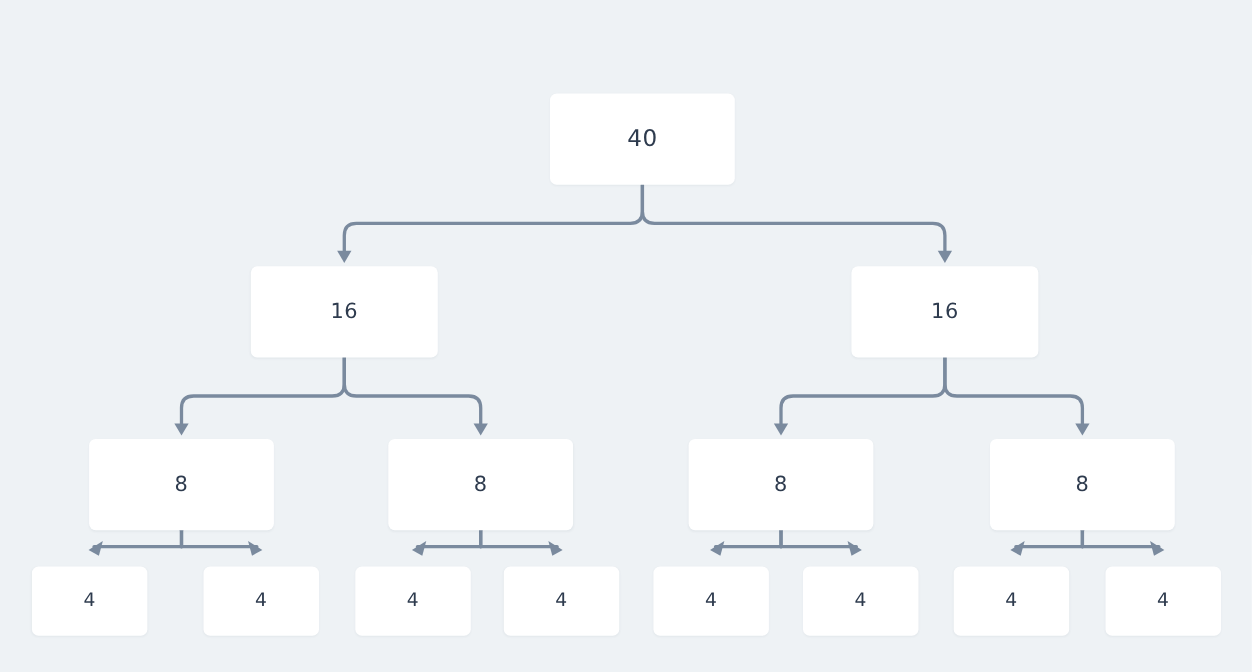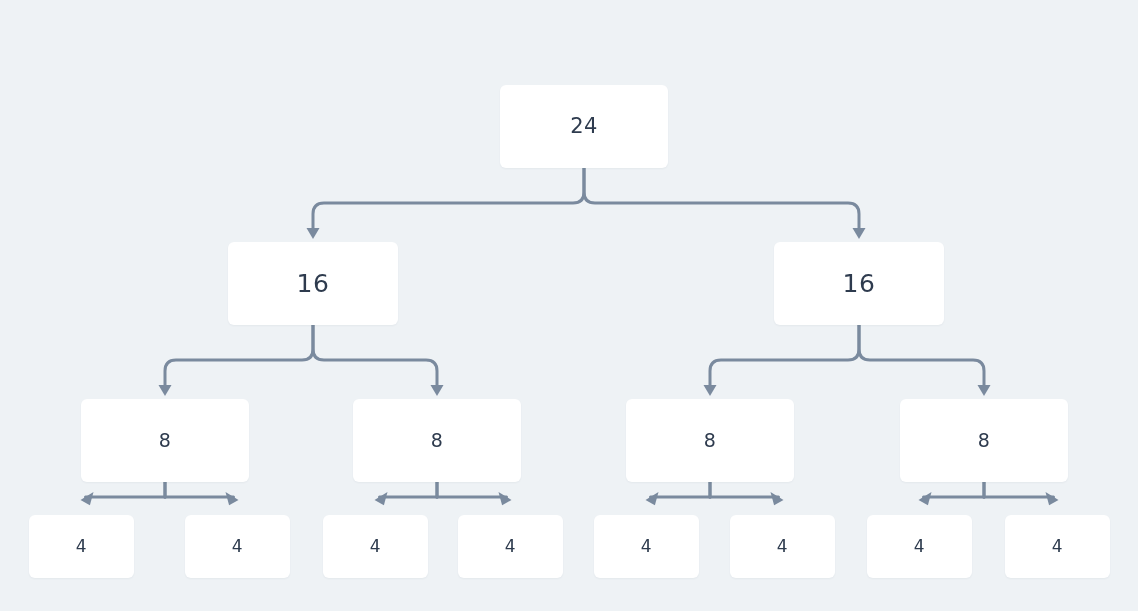--- a/index.html
+++ b/index.html
@@ -45,21 +45,21 @@
     box-shadow: 0 1px 2px rgba(46, 59, 78, 0.05);
   }
   .node-value {
     color: #2e3b4e;
     font-weight: 400;
     letter-spacing: 0.5px;
     line-height: 1;
     user-select: none;
   }
   .level-1 .node-value { font-size: 21px; }
-  .level-2 .node-value { font-size: 25px; }
+  .level-2 .node-value { font-size: 19px; }
   .level-3 .node-value { font-size: 19px; }
   .level-4 .node-value { font-size: 17px; }
 </style>
 </head>
 <body>
 
 <div id="diagram-root">
 
   <svg id="connector-layer" viewBox="0 0 1138 611" width="1138" height="611" xmlns="http://www.w3.org/2000/svg" aria-hidden="true">
       <path d="M 584 168 L 584 192 Q 584 203 573 203 L 324 203 Q 313 203 313 214 L 313 230" fill="none" stroke="#7a8a9e" stroke-width="3" stroke-linecap="round" stroke-linejoin="round"></path>
@@ -95,21 +95,21 @@
       <path d="M 984 482 L 984 497" fill="none" stroke="#7a8a9e" stroke-width="3" stroke-linecap="round" stroke-linejoin="round"></path>
       <path d="M 984 497 L 923.5 497" fill="none" stroke="#7a8a9e" stroke-width="3" stroke-linecap="round" stroke-linejoin="round"></path>
       <polygon points="918.5,500.0 931.5,491.9 927.9,505.2" fill="#7a8a9e"></polygon>
       <path d="M 984 482 L 984 497" fill="none" stroke="#7a8a9e" stroke-width="3" stroke-linecap="round" stroke-linejoin="round"></path>
       <path d="M 984 497 L 1053.5 497" fill="none" stroke="#7a8a9e" stroke-width="3" stroke-linecap="round" stroke-linejoin="round"></path>
       <polygon points="1058.5,500.0 1045.5,491.9 1049.1,505.2" fill="#7a8a9e"></polygon>
     </svg>
 
   <div id="node-layer">
       <div class="tree-node level-1" style="left: 500px; top: 85px; width: 168px; height: 83px; background: rgb(255, 255, 255); border-radius: 6px;">
-        <span class="node-value" style="color: rgb(46, 59, 78);">24</span>
+        <span class="node-value" style="color: rgb(46, 59, 78);">40</span>
       </div>
       <div class="tree-node level-2" style="left: 228px; top: 242px; width: 170px; height: 83px; background: rgb(255, 255, 255); border-radius: 6px;">
         <span class="node-value" style="color: rgb(46, 59, 78);">16</span>
       </div>
       <div class="tree-node level-2" style="left: 774px; top: 242px; width: 170px; height: 83px; background: rgb(255, 255, 255); border-radius: 6px;">
         <span class="node-value" style="color: rgb(46, 59, 78);">16</span>
       </div>
       <div class="tree-node level-3" style="left: 81px; top: 399px; width: 168px; height: 83px; background: rgb(255, 255, 255); border-radius: 6px;">
         <span class="node-value" style="color: rgb(46, 59, 78);">8</span>
       </div>

